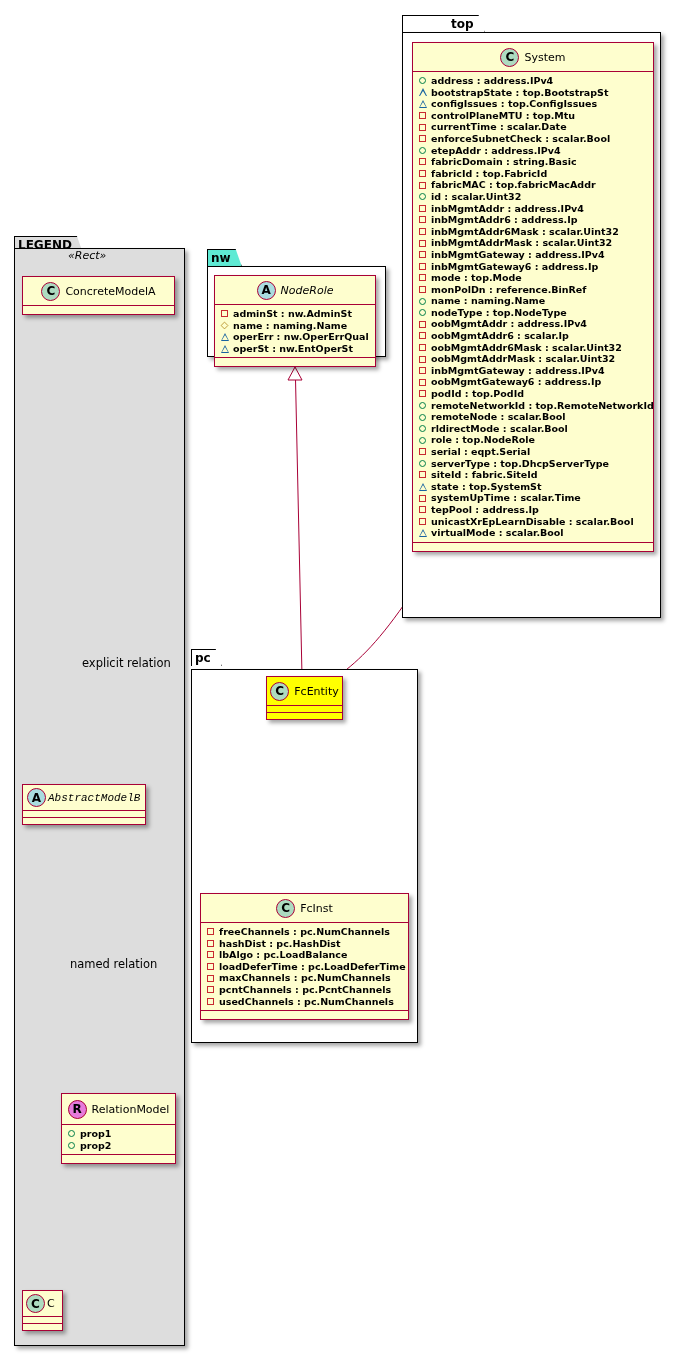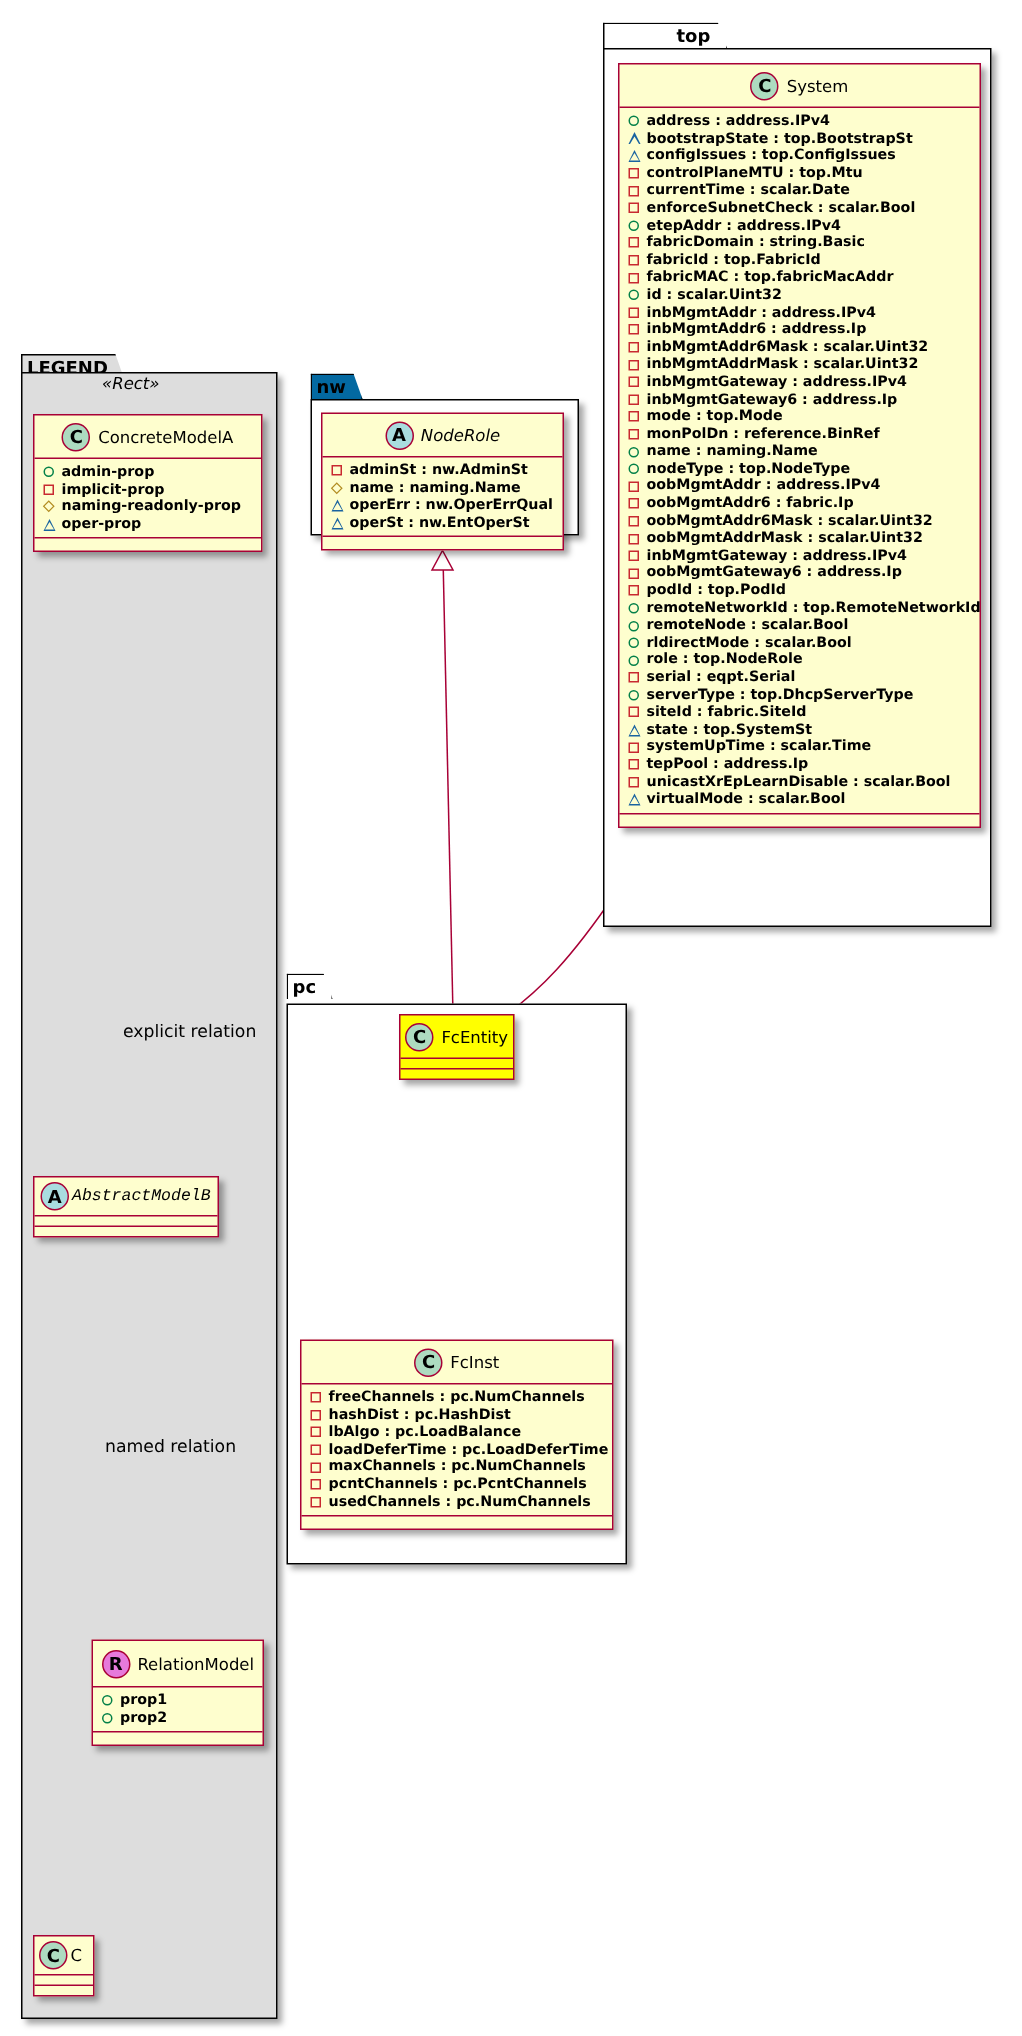--- a/index.html
+++ b/index.html
@@ -61,21 +61,21 @@
     <line x1="24" y1="1131" x2="61" y2="1131" stroke="#a80036" stroke-width="1" stroke-dasharray="6,4"></line>
     <circle cx="24" cy="1131" r="1.8" fill="#000"></circle>
   </svg>
 
 <div class="pkg-tabwrap" style="left:402px; top:15px;">
   <span class="t" style="background:#fff;padding-left:48px;">top</span>
 </div>
 <div class="pkg white" style="left:402px; top:32px; width:257px; height:584px;"></div>
 
 <div class="pkg-tabwrap" style="left:207px; top:249px;">
-  <span class="t" style="background:#0369a1;">nw</span>
+  <span class="t" style="background:#5eead4;">nw</span>
 </div>
 <div class="pkg white" style="left:207px; top:266px; width:177px; height:89px;"></div>
 
 <div class="pkg-tabwrap" style="left:191px; top:649px;">
   <span class="t" style="background:#fff;">pc</span>
 </div>
 <div class="pkg white" style="left:191px; top:669px; width:225px; height:372px;"></div>
 
 <div class="pkg-tabwrap" style="left:14px; top:236px;">
   <span class="t" style="background:#ddd;">LEGEND</span>
@@ -172,21 +172,21 @@
       <div class="attr">
         <span class="vis public"></span>
         <span>nodeType : top.NodeType</span>
       </div>
       <div class="attr">
         <span class="vis private"></span>
         <span>oobMgmtAddr : address.IPv4</span>
       </div>
       <div class="attr">
         <span class="vis private"></span>
-        <span>oobMgmtAddr6 : fabric.Ip</span>
+        <span>oobMgmtAddr6 : scalar.Ip</span>
       </div>
       <div class="attr">
         <span class="vis private"></span>
         <span>oobMgmtAddr6Mask : scalar.Uint32</span>
       </div>
       <div class="attr">
         <span class="vis private"></span>
         <span>oobMgmtAddrMask : scalar.Uint32</span>
       </div>
       <div class="attr">
@@ -324,38 +324,20 @@
       </div>
     </div>
   <div class="empty-sec"></div>
 </div>
 
 <div class="cls" id="cls-concrete" style="left:22px; top:276px; width:151px;">
   <div class="cls-head">
     <span class="spot c">C</span>
     <span class="name">ConcreteModelA</span>
   </div>
-  <div class="attrs">
-      <div class="attr">
-        <span class="vis public"></span>
-        <span>admin-prop</span>
-      </div>
-      <div class="attr">
-        <span class="vis private"></span>
-        <span>implicit-prop</span>
-      </div>
-      <div class="attr">
-        <span class="vis protected"></span>
-        <span>naming-readonly-prop</span>
-      </div>
-      <div class="attr">
-        <span class="vis package"></span>
-        <span>oper-prop</span>
-      </div>
-    </div>
   <div class="empty-sec"></div>
 </div>
 
 <div class="cls" id="cls-abstractb" style="left:22px; top:784px; width:122px;">
   <div class="cls-head" style="justify-content:flex-start; padding-left:4px; height:25px;">
     <span class="spot a">A</span>
     <span class="name italic" style="margin-left:2px;font-family:Liberation Mono, monospace;">AbstractModelB</span>
   </div>
   <div style="height:6px; border-bottom:1.2px solid #a80036;"></div>
   <div style="height:6px;"></div>
@@ -381,14 +363,14 @@
 
 <div class="cls" id="cls-c" style="left:22px; top:1290px; width:39px;">
   <div class="cls-head" style="justify-content:flex-start; padding-left:3px; height:25px;">
     <span class="spot c">C</span>
     <span class="name" style="margin-left:2px;">C</span>
   </div>
   <div style="height:6px; border-bottom:1.2px solid #a80036;"></div>
   <div style="height:6px;"></div>
 </div>
 
-<div class="label" style="left:82px; top:680px;">explicit relation</div>
+<div class="label" style="left:82px; top:656px;">explicit relation</div>
 <div class="label" style="left:70px; top:957px;">named relation</div>
 
 </body></html>

